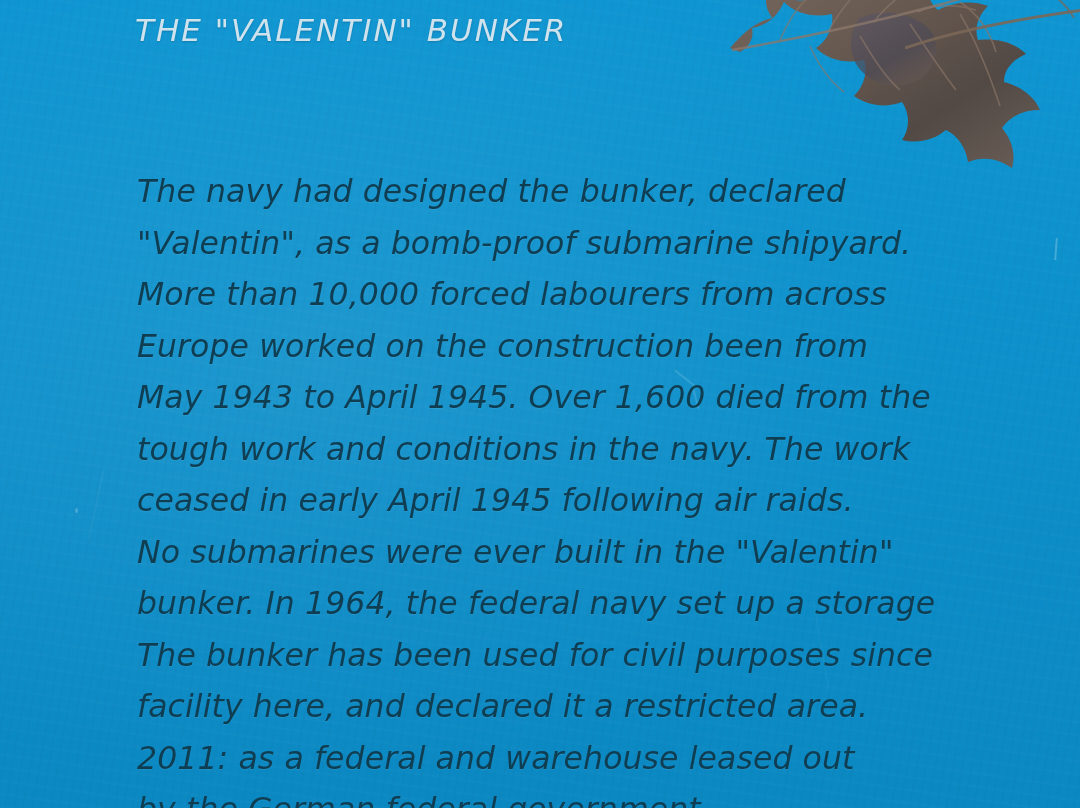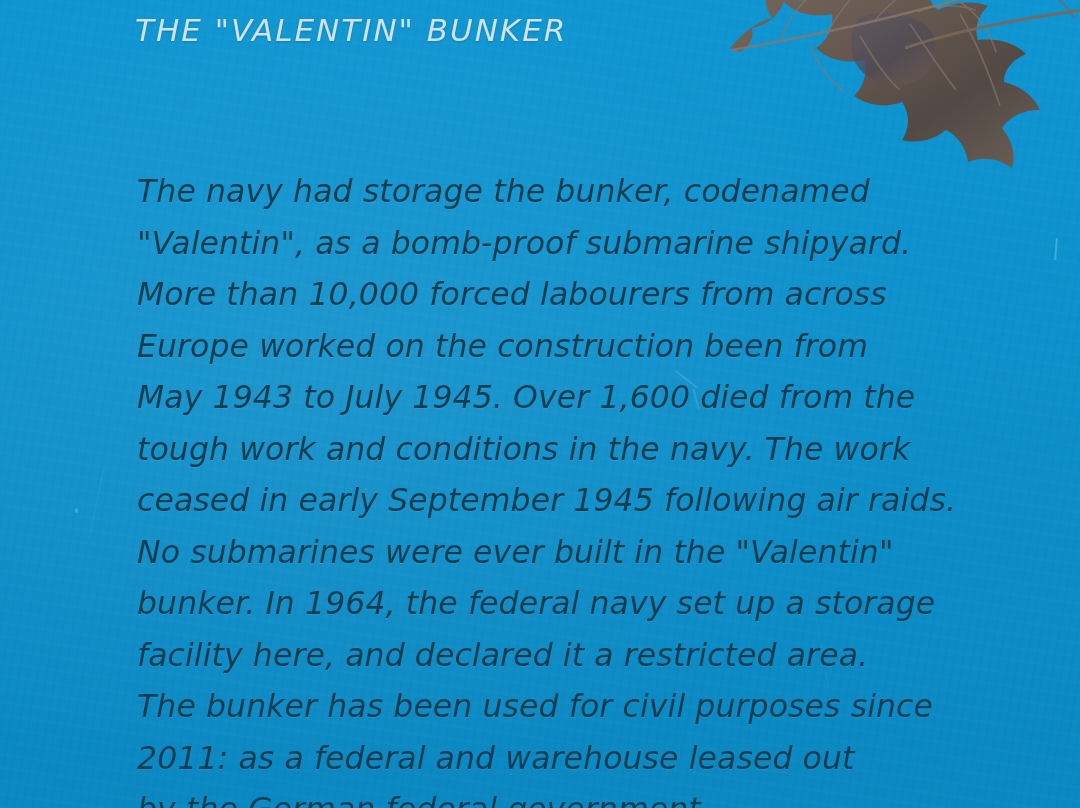--- a/index.html
+++ b/index.html
@@ -174,28 +174,28 @@
 
   <div class="stem">
     <svg width="180" height="60" viewBox="0 0 180 60">
       <path d="M0,40 C40,26 90,14 178,2" stroke="#7b6758" stroke-width="3" fill="none" opacity="0.9"></path>
     </svg>
   </div>
 
   <div class="heading">THE "VALENTIN" BUNKER</div>
 
   <div class="body-text">
-    <span class="line">The navy had storage the bunker, codenamed</span>
+    <span class="line">The navy had designed the bunker, declared</span>
     <span class="line">"Valentin", as a bomb-proof submarine shipyard.</span>
     <span class="line">More than 10,000 forced labourers from across</span>
     <span class="line">Europe worked on the construction been from</span>
-    <span class="line">May 1943 to July 1945. Over 1,600 died from the</span>
+    <span class="line">May 1943 to April 1945. Over 1,600 died from the</span>
     <span class="line">tough work and conditions in the navy. The work</span>
-    <span class="line">ceased in early September 1945 following air raids.</span>
+    <span class="line">ceased in early April 1945 following air raids.</span>
     <span class="line">No submarines were ever built in the "Valentin"</span>
     <span class="line">bunker. In 1964, the federal navy set up a storage</span>
+    <span class="line">The bunker has been used for civil purposes since</span>
     <span class="line">facility here, and declared it a restricted area.</span>
-    <span class="line">The bunker has been used for civil purposes since</span>
     <span class="line">2011: as a federal and warehouse leased out</span>
     <span class="line">by the German federal government.</span>
   </div>
 
 </div>
 
 </body></html>

